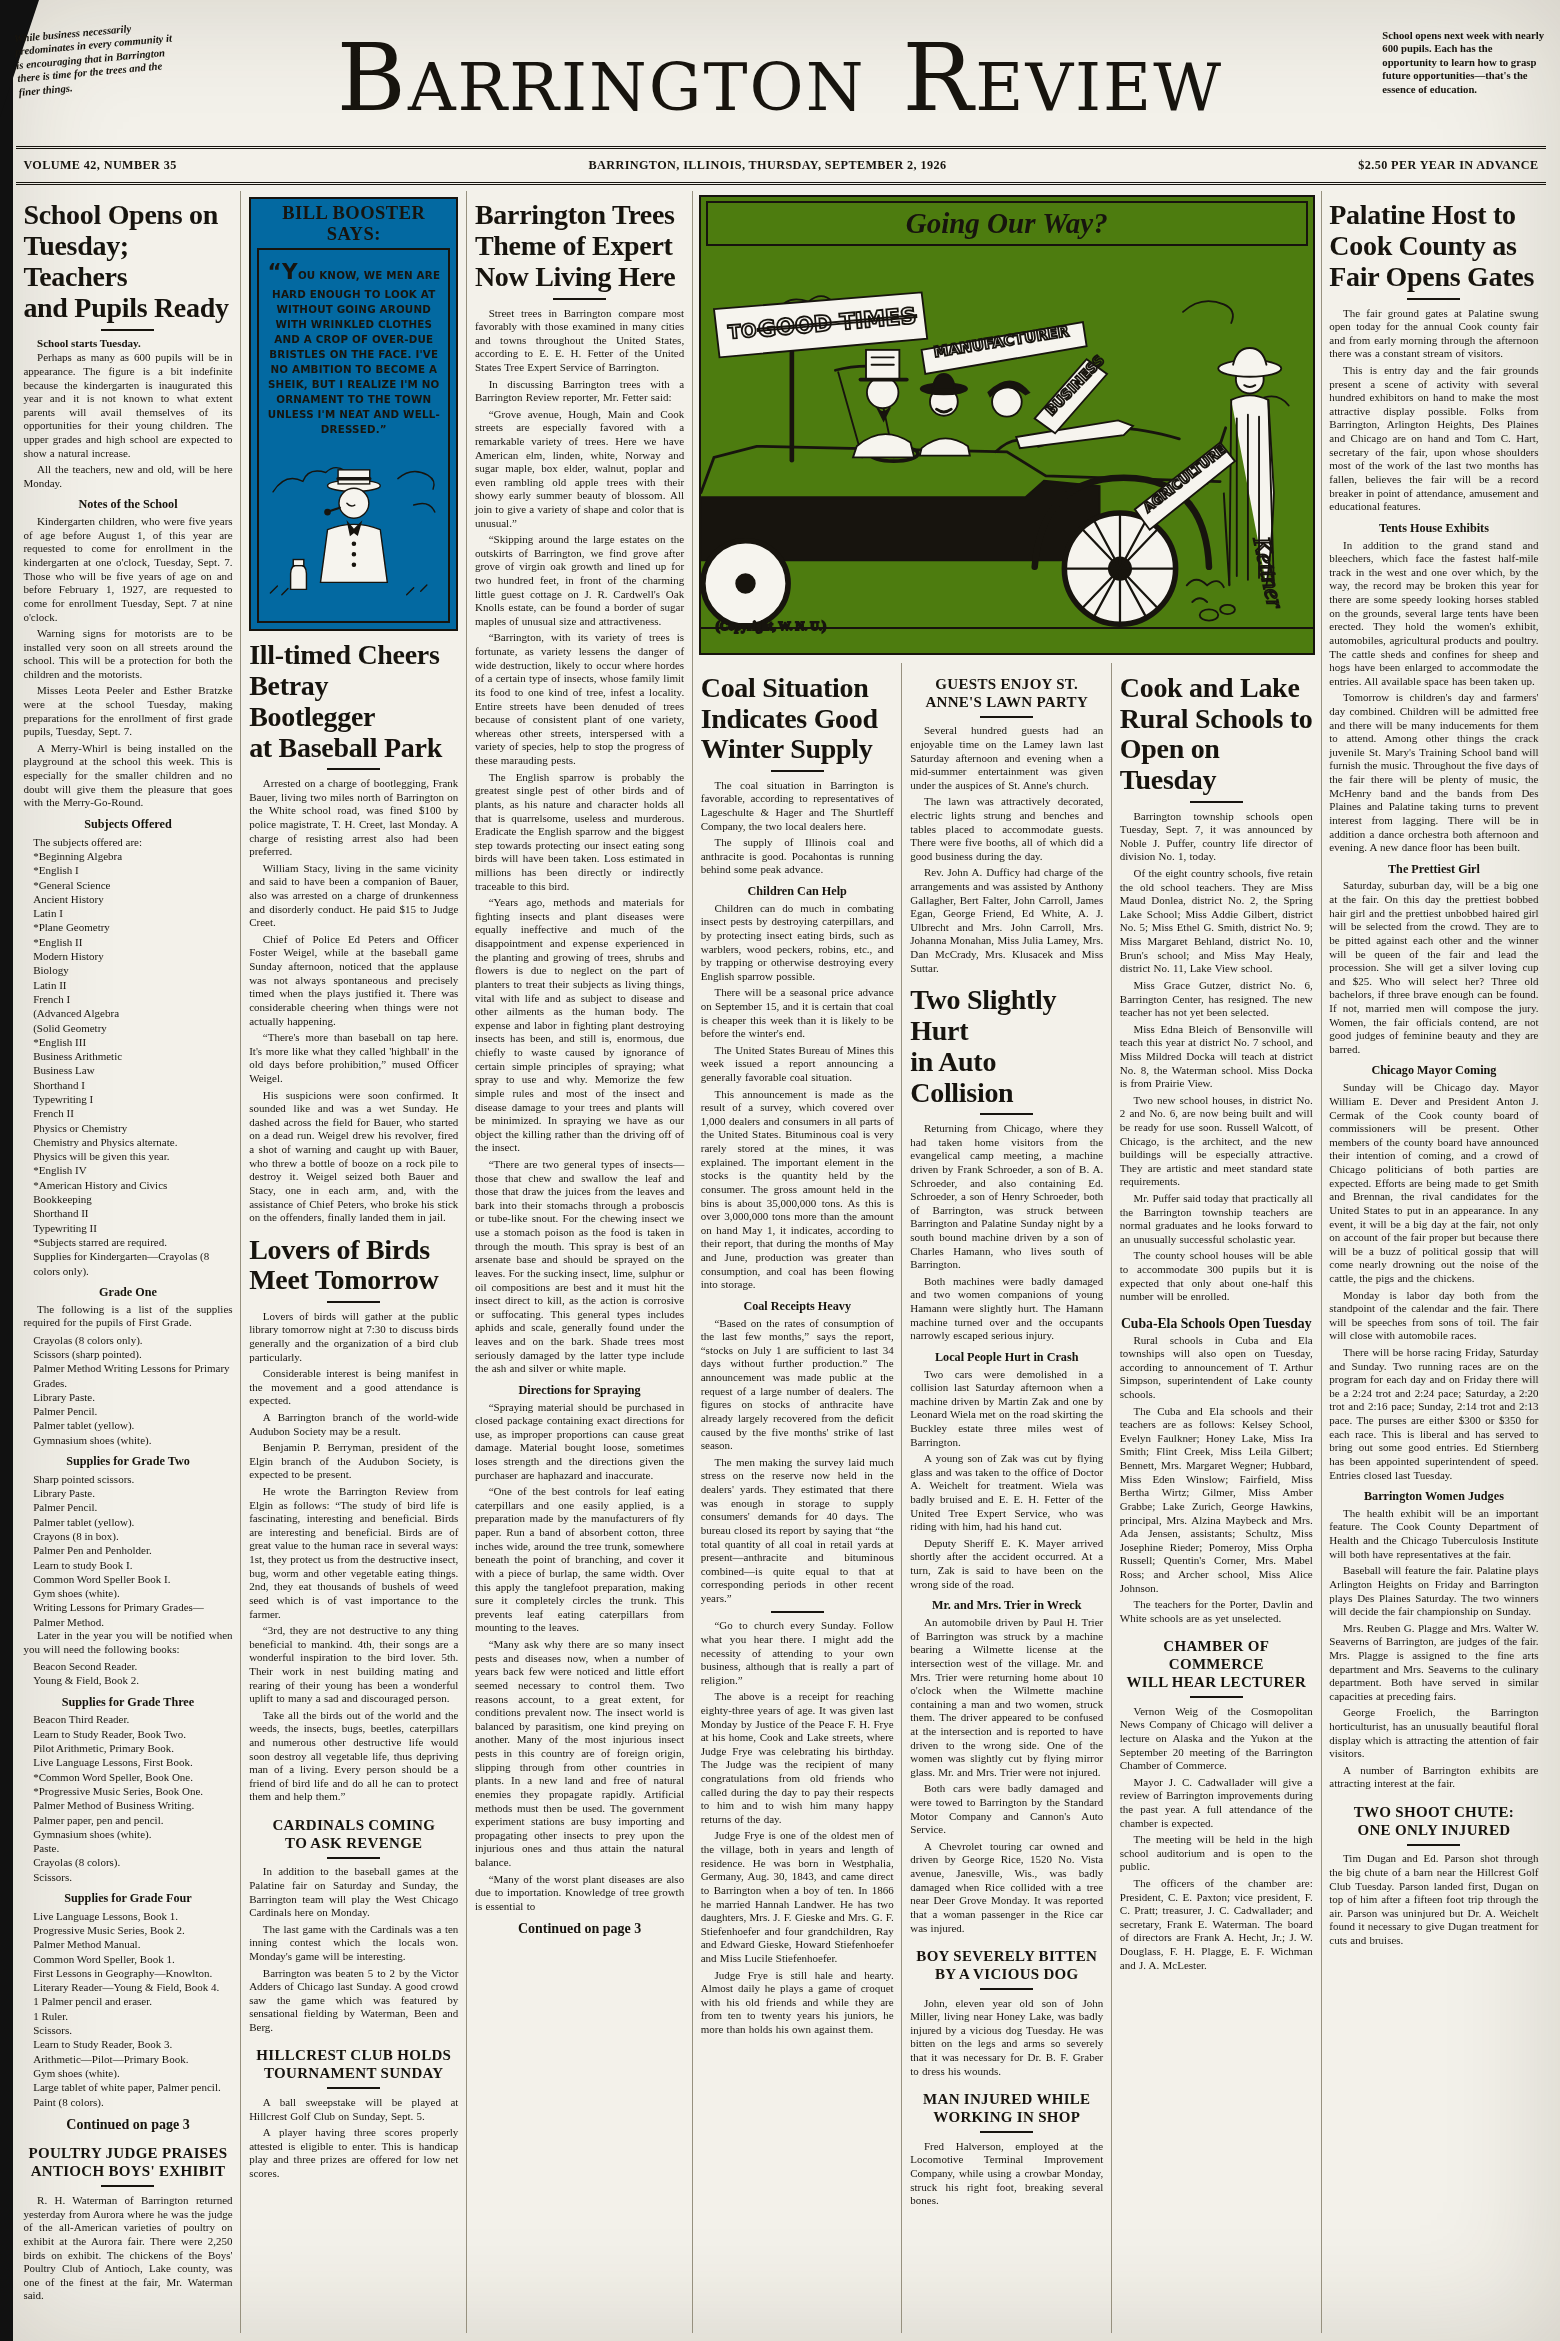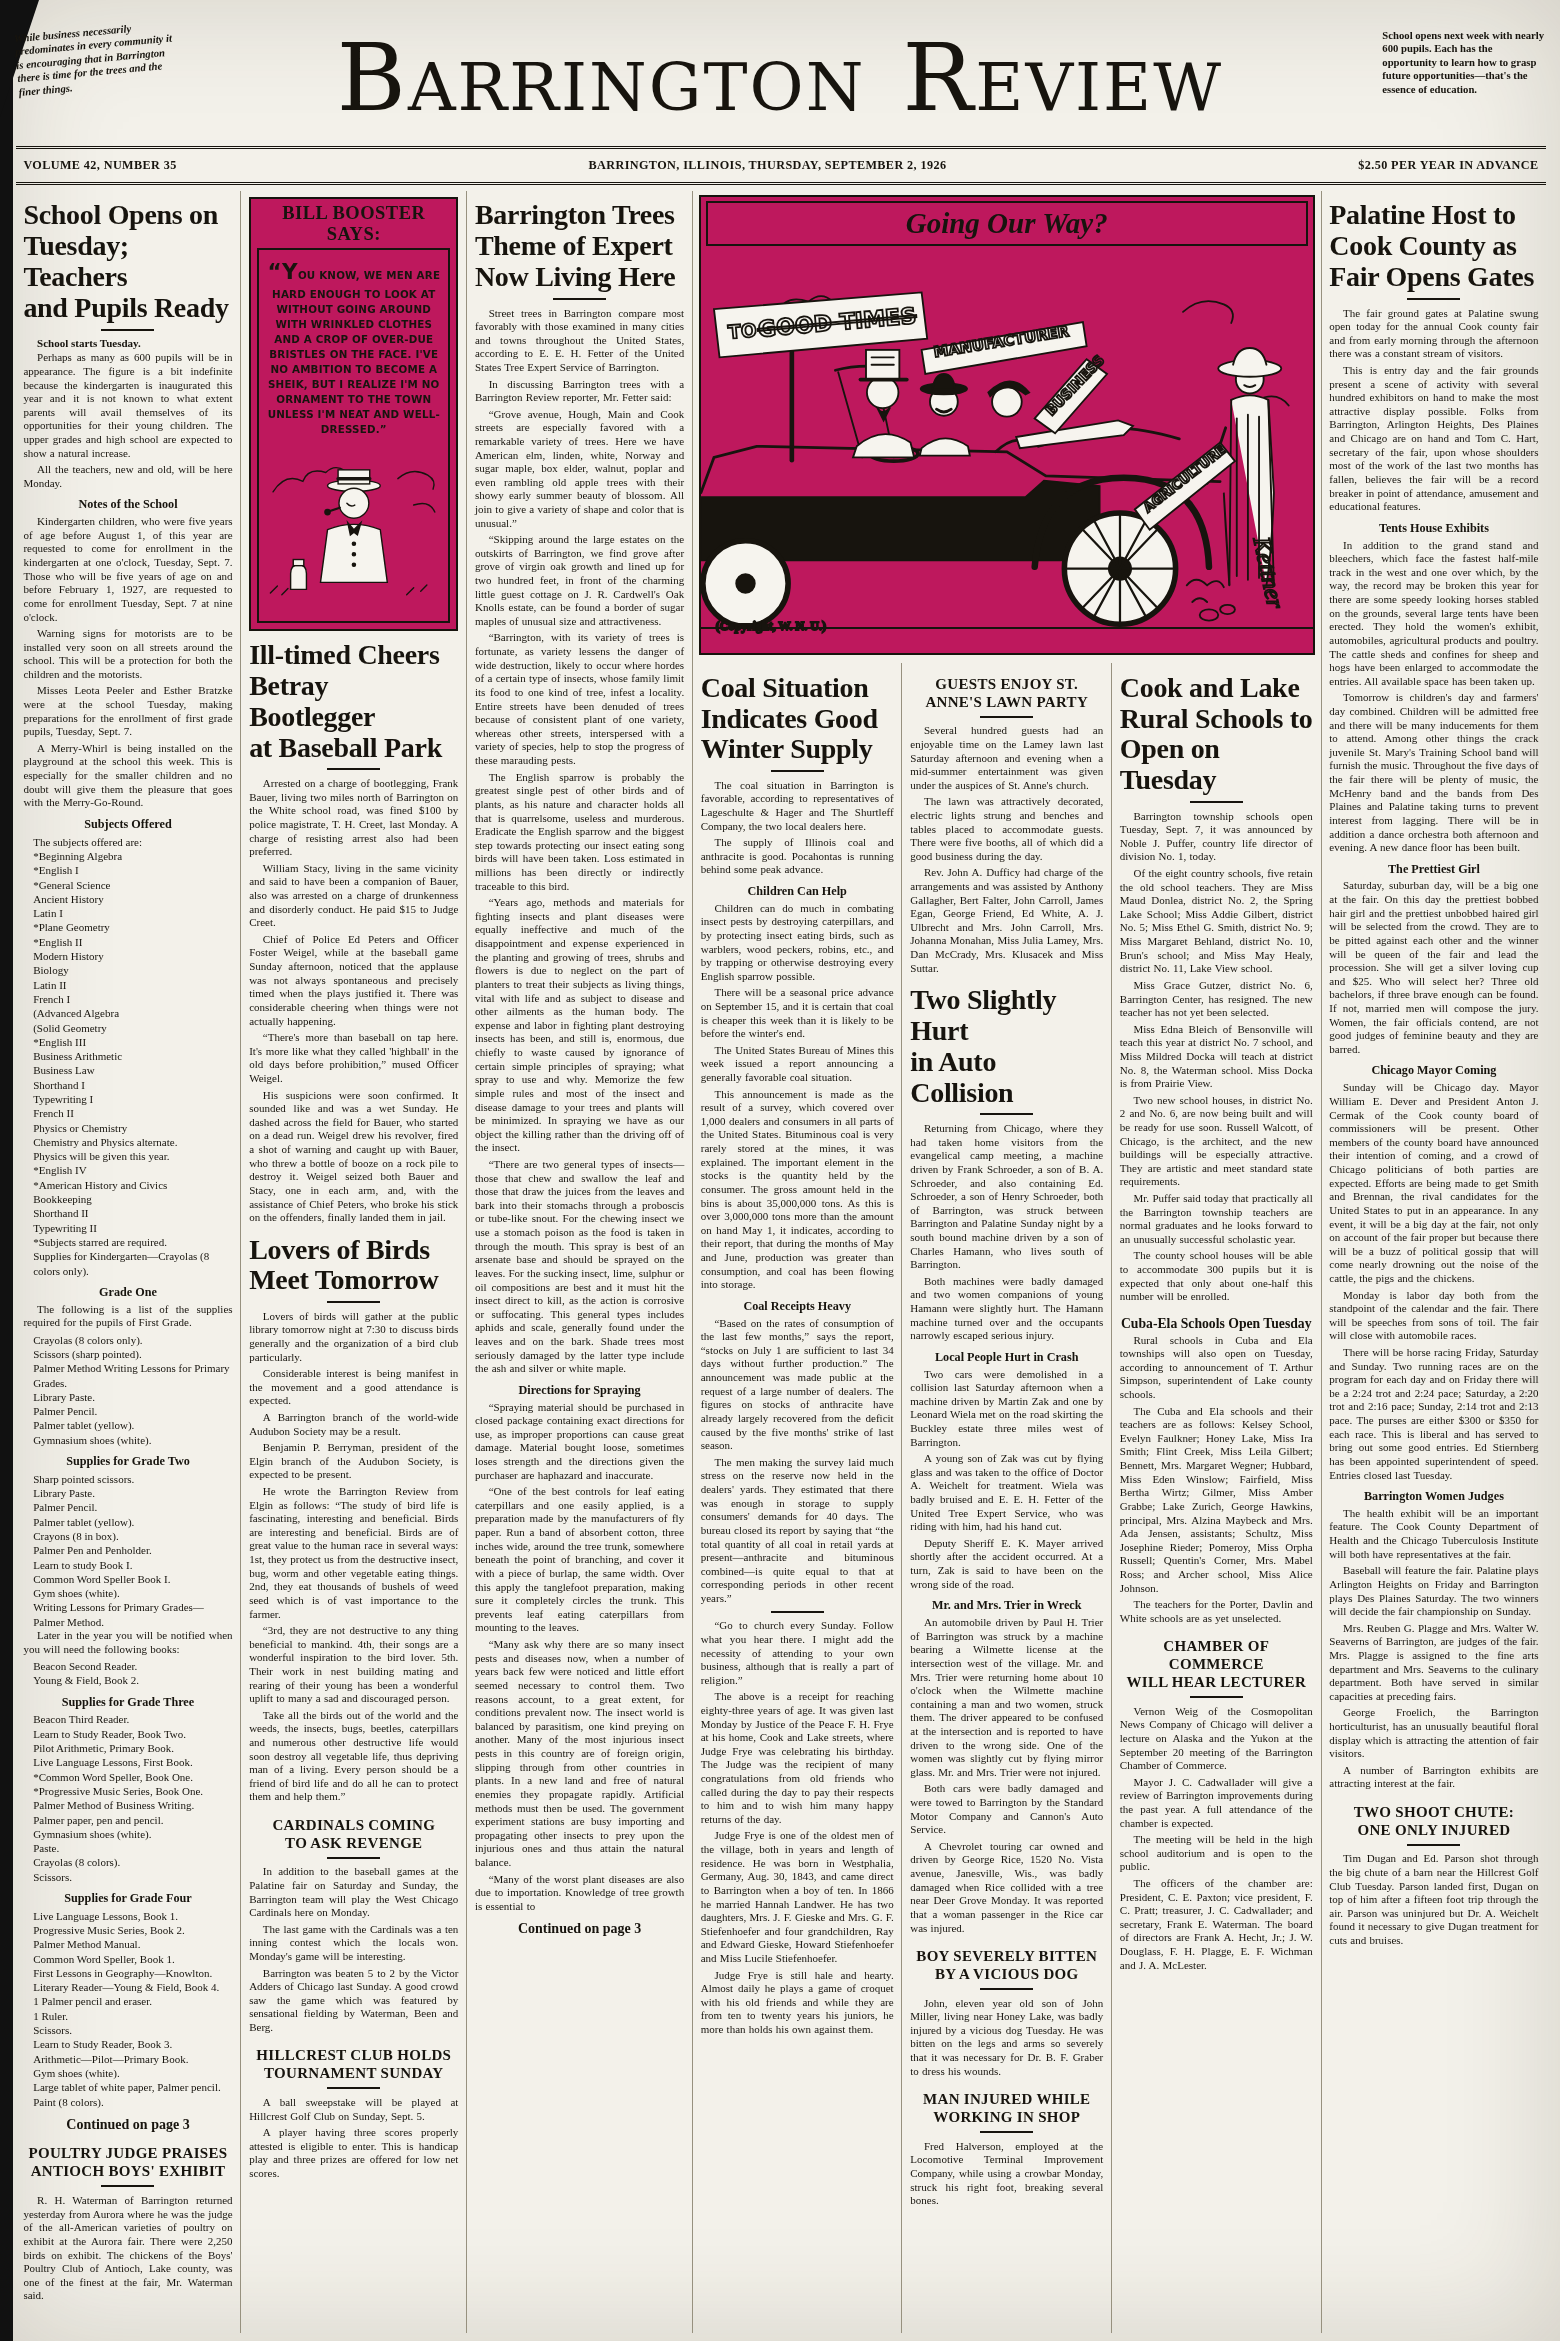--- a/index.html
+++ b/index.html
@@ -38,29 +38,29 @@
   .b-h3{font-size:13.7px;font-weight:bold;text-align:center;margin:11.7px 0 2px;}
   .b-sub{font-size:12.2px;font-weight:bold;text-align:center;margin:6.8px 0 2.9px;}
   .b-lead{font-size:11px;font-weight:bold;margin:2px 0;text-indent:13.7px;}
   .b-p{font-size:11px;line-height:1.24;text-align:justify;margin:0 0 2.9px;text-indent:13.7px;
         word-spacing:0.5px;}
   .b-li{font-size:11px;line-height:1.3;margin:0;padding-left:9.8px;}
   .b-ctr{font-size:14px;font-weight:bold;text-align:center;margin:7.8px 0;}
   .hdash{width:53px;border-top:2px solid #17140e;margin:4.9px auto 6.8px;}
   h2,h3,h4,p{margin:0;}
   
-  .bill{border:2px solid #17140e;margin:5.9px 0 9.8px;background:#be185d;}
+  .bill{border:2px solid #17140e;margin:5.9px 0 9.8px;background:#0369a1;}
   .bill-title{font-size:18.5px;font-weight:bold;text-align:center;padding:4.9px 2px 2.9px;
         letter-spacing:0.5px;}
   .bill-frame{border:2px solid #17140e;margin:0 5.9px 5.9px;padding:5.9px 6.8px 0;}
   .bill-quote{font-family:"DejaVu Sans",sans-serif;font-size:10.3px;font-weight:bold;
         line-height:1.45;text-align:center;letter-spacing:0.2px;}
   .bill-quote::first-letter{font-size:21.5px;}
   
-  .going{border:2.9px solid #17140e;margin:3.9px 5.9px 7.8px;background:#be185d;}
+  .going{border:2.9px solid #17140e;margin:3.9px 5.9px 7.8px;background:#4d7c0f;}
   .going-title{border:2px solid #17140e;margin:4.9px;text-align:center;font-size:29px;
         font-weight:bold;font-style:italic;padding:3.9px 0;font-family:"Liberation Serif",serif;}
   svg text{font-family:"DejaVu Sans",sans-serif;}
   .sig{font-family:"Liberation Serif",serif;font-style:italic;}
   .smallcap{font-family:"Liberation Serif",serif;}
 </style>
 </head>
 <body>
 
 <div class="page">

